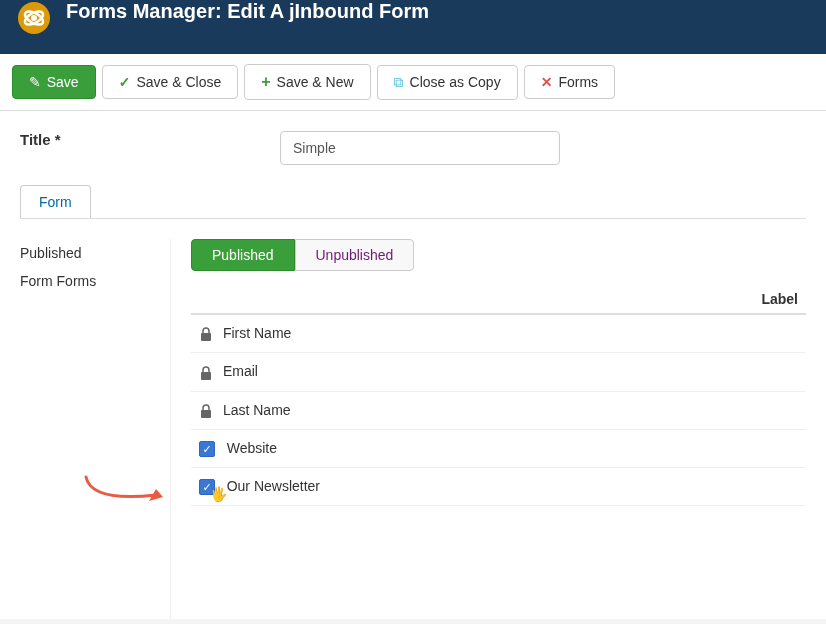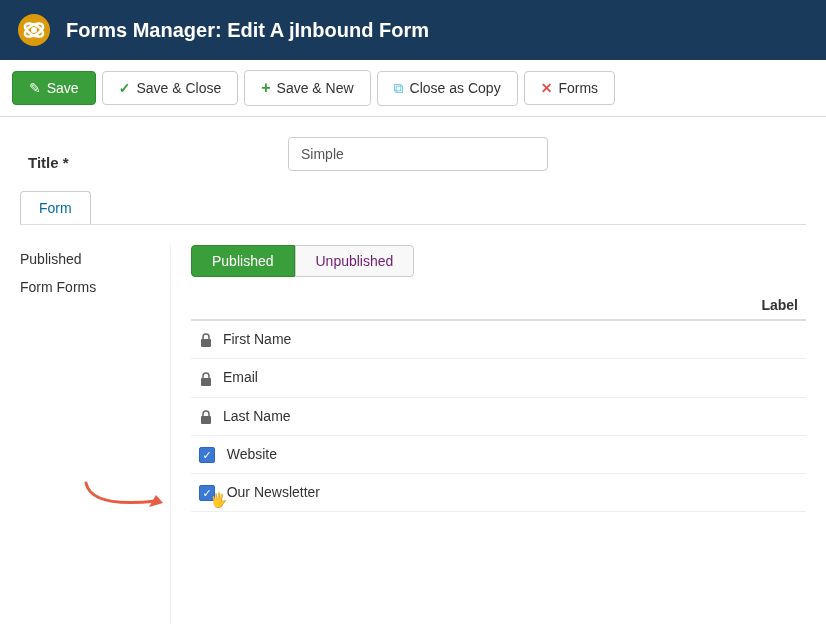--- a/index.html
+++ b/index.html
@@ -3,23 +3,23 @@
   <meta charset="utf-8">
   <style>
     * { box-sizing: border-box; margin: 0; padding: 0; }
     body { font-family: Arial, sans-serif; font-size: 14px; background: #f4f4f4; width: 826px; min-height: 624px; overflow-x: hidden; }
 
     
     .header {
       background: #1a3a5c;
       color: white;
       display: flex;
-      align-items: center;
+      align-items: flex-start;
       padding: 0 16px;
-      height: 60px;
+      height: 54px;
     }
     .header-logo {
       width: 36px;
       height: 36px;
       margin-right: 14px;
       flex-shrink: 0;
     }
     .header-title {
       font-size: 20px;
       font-weight: bold;
@@ -84,34 +84,33 @@
     
     .content {
       background: #fff;
       margin: 0;
       padding: 20px 20px 0 20px;
     }
 
     
     .title-row {
       display: flex;
-      align-items: flex-end;
+      align-items: flex-start;
       margin-bottom: 16px;
       padding-bottom: 4px;
-      margin-left: 8px;
     }
     .title-label {
       font-size: 15px;
       font-weight: 600;
       color: #333;
       margin-right: 200px;
       min-width: 60px;
     }
     .title-input {
-      width: 260px;
+      width: 280px;
       padding: 8px 12px;
       border: 1px solid #ccc;
       border-radius: 4px;
       font-size: 14px;
       color: #555;
       background: #fff;
     }
 
     
     .tabs {

